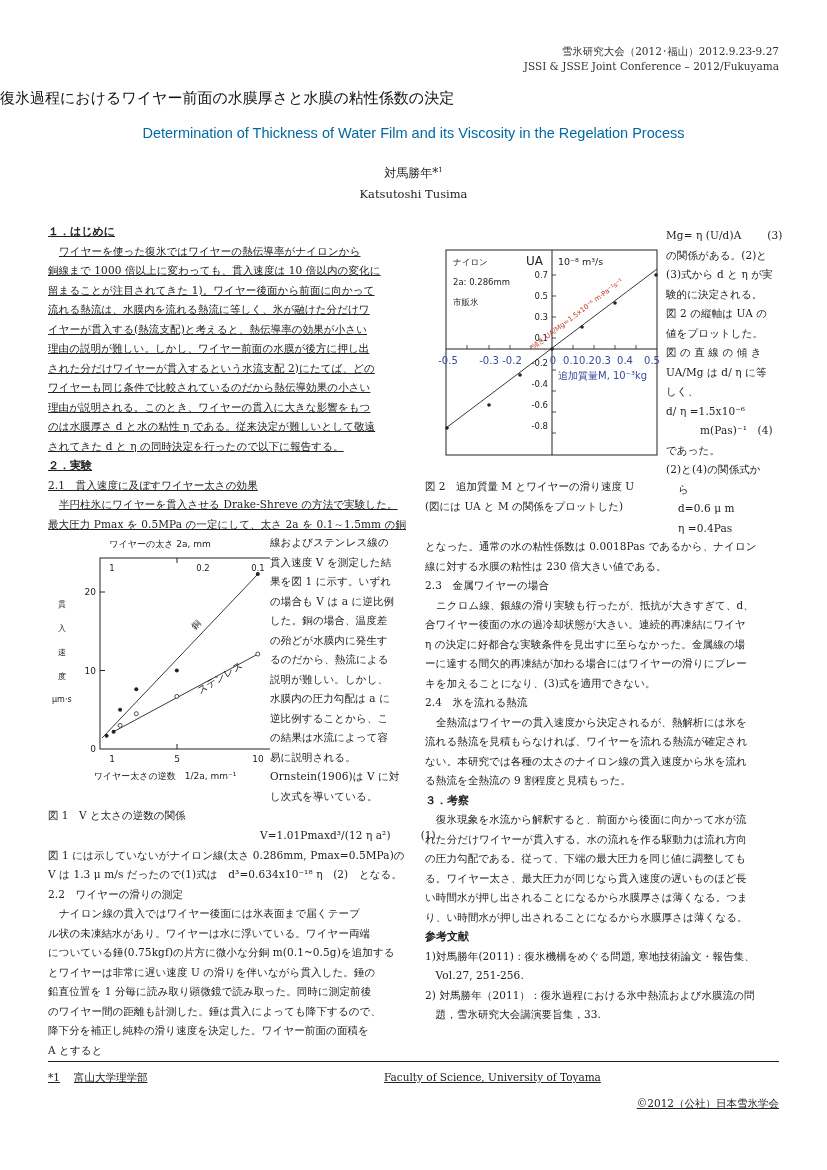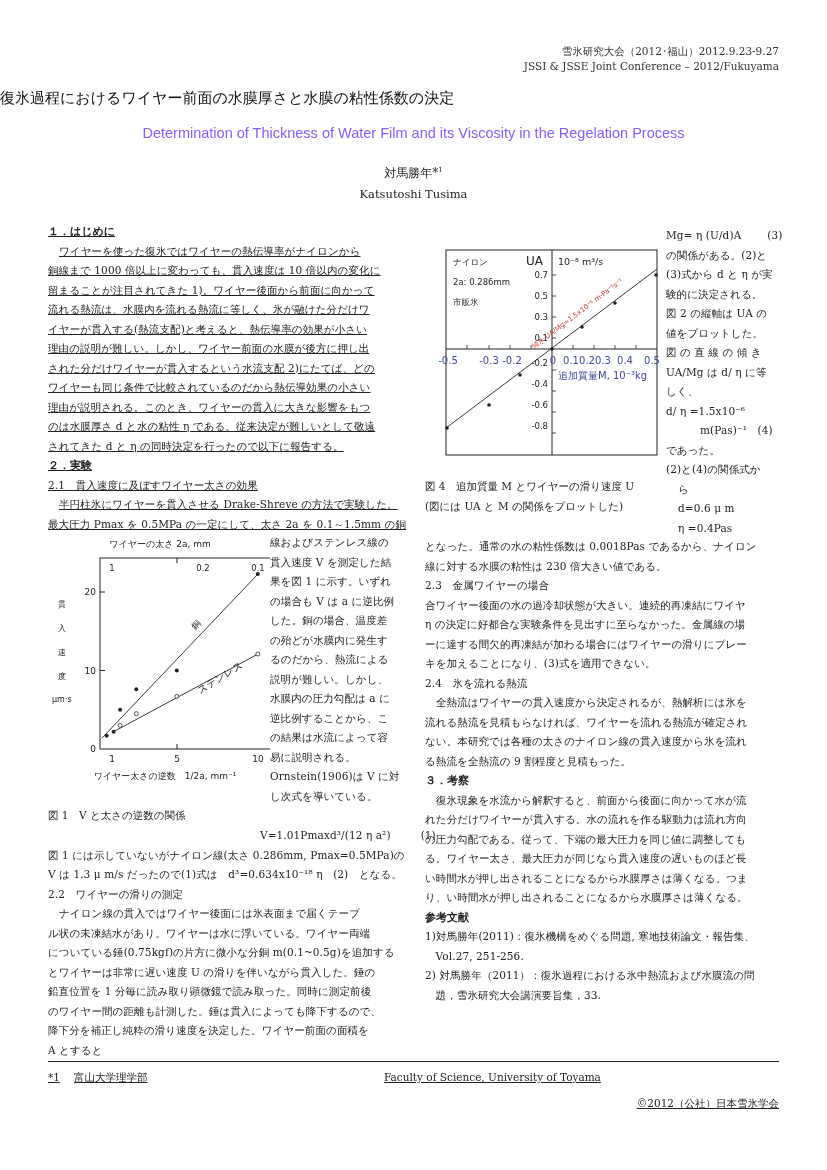--- a/index.html
+++ b/index.html
@@ -1,21 +1,21 @@
 <!DOCTYPE html>
 <html><head>
 <meta charset="utf-8">
 <style>
   * { box-sizing: border-box; margin: 0; padding: 0; }
   html, body { width: 827px; height: 1170px; background: #ffffff; }
   body { position: relative; font-family: "DejaVu Serif", "Liberation Serif", serif; color: #222; font-size: 11px; line-height: 19.5px; overflow: hidden; }
   .abs { position: absolute; }
   .conf { right: 48px; text-align: right; font-size: 10.5px; line-height: 15px; color: #333; }
   .title-ja { left: 0; width: 827px; top: 89px; text-align: left; font-family: "DejaVu Sans", sans-serif; font-size: 15px; color: #111; }
-  .title-en { left: 0; width: 827px; top: 124px; text-align: center; font-family: "Liberation Sans", sans-serif; font-size: 14.5px; color: #8b5cf6; }
+  .title-en { left: 0; width: 827px; top: 124px; text-align: center; font-family: "Liberation Sans", sans-serif; font-size: 14.5px; color: #0369a1; }
   .author-ja { left: 0; width: 827px; top: 164px; text-align: center; font-size: 12px; }
   .author-en { left: 0; width: 827px; top: 185px; text-align: center; font-size: 11.5px; }
   .col-left { left: 48px; width: 370px; text-decoration: underline; }
   .col-right { left: 425px; width: 356px; }
   .h { font-family: "DejaVu Sans", sans-serif; font-weight: bold; font-size: 11px; }
   .p { font-size: 10.5px; white-space: nowrap; letter-spacing: 0.1px; }
   .ind { padding-left: 11px; }
   .cap { font-size: 10.5px; white-space: nowrap; }
   .rule { left: 48px; width: 731px; top: 1061px; height: 1px; background: #222; }
   .foot { font-size: 10.5px; text-decoration: underline; }
@@ -218,28 +218,29 @@
   <div class="p">d/ η =1.5x10⁻⁶</div>
   <div class="p" style="padding-left:34px;">m(Pas)⁻¹　(4)</div>
   <div class="p">であった。</div>
   <div class="p">(2)と(4)の関係式か</div>
   <div class="p" style="padding-left:12px;">ら</div>
   <div class="p" style="padding-left:12px;">d=0.6 μ m</div>
   <div class="p" style="padding-left:12px;">η =0.4Pas</div>
 </div>
 
 <div class="abs" style="left:425px; top:477px;">
-  <div class="cap">図 4　追加質量 M とワイヤーの滑り速度 U</div>
+  <div class="cap">図 2　追加質量 M とワイヤーの滑り速度 U</div>
   <div class="cap">(図には UA と M の関係をプロットした)</div>
 </div>
 
 <div class="abs col-right" style="top:537px;">
   <div class="p">となった。通常の水の粘性係数は 0.0018Pas であるから、ナイロン</div>
   <div class="p">線に対する水膜の粘性は 230 倍大きい値である。</div>
   <div class="p">2.3　金属ワイヤーの場合</div>
+  <div class="p ind">ニクロム線、銀線の滑り実験も行ったが、抵抗が大きすぎて、d、</div>
   <div class="p">合ワイヤー後面の水の過冷却状態が大きい。連続的再凍結にワイヤ</div>
   <div class="p">η の決定に好都合な実験条件を見出すに至らなかった。金属線の場</div>
   <div class="p">ーに達する間欠的再凍結が加わる場合にはワイヤーの滑りにブレー</div>
   <div class="p">キを加えることになり、(3)式を適用できない。</div>
   <div class="p">2.4　氷を流れる熱流</div>
   <div class="p ind">全熱流はワイヤーの貫入速度から決定されるが、熱解析には氷を</div>
   <div class="p">流れる熱流を見積もらなければ、ワイヤーを流れる熱流が確定され</div>
   <div class="p">ない。本研究では各種の太さのナイロン線の貫入速度から氷を流れ</div>
   <div class="p">る熱流を全熱流の 9 割程度と見積もった。</div>
   <div class="h">３．考察</div>

